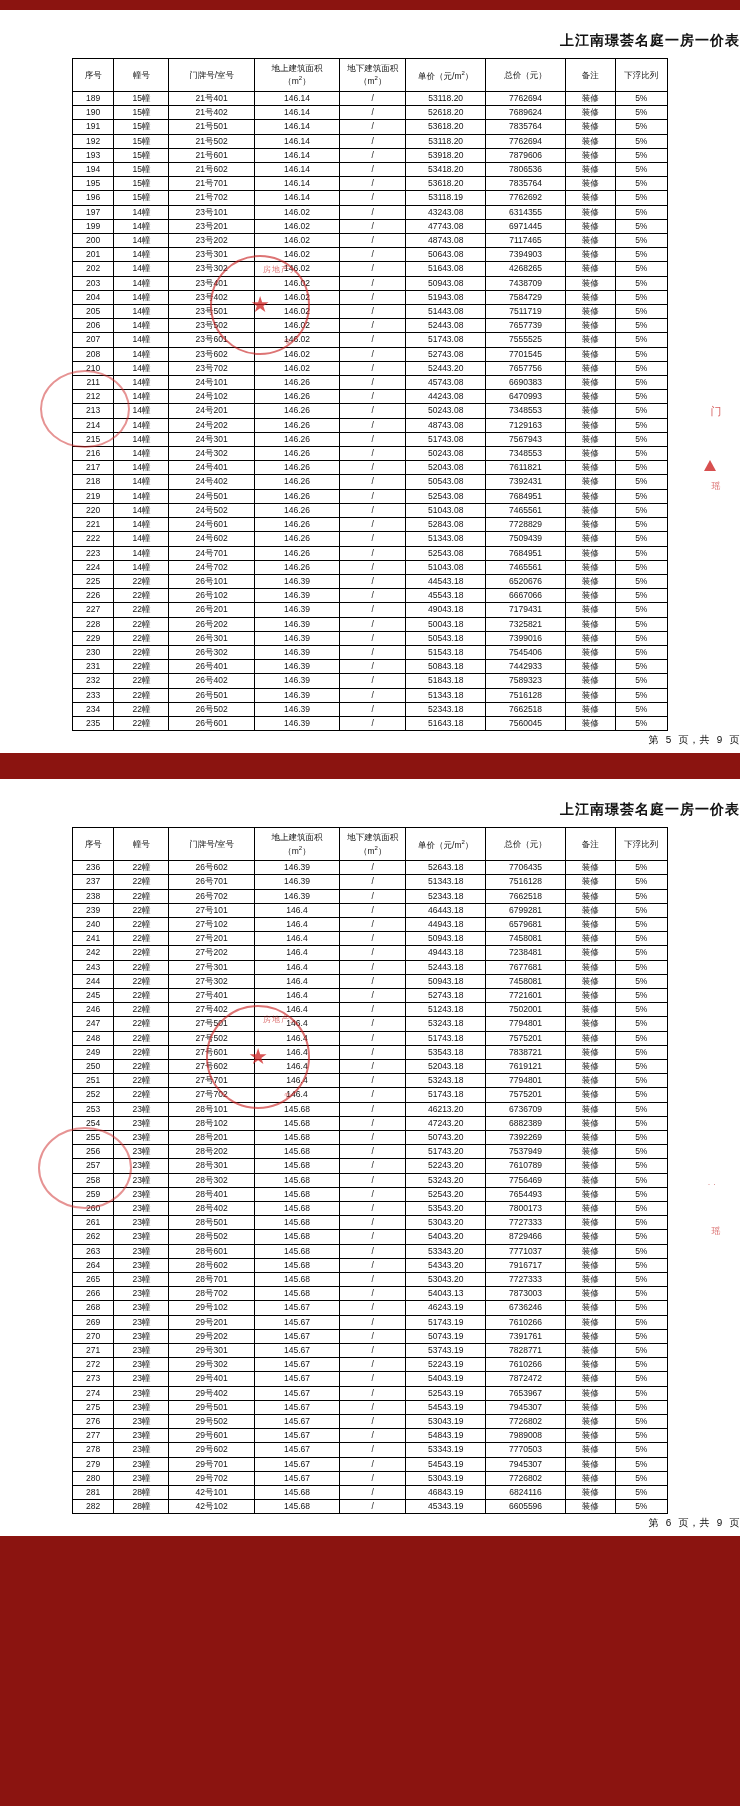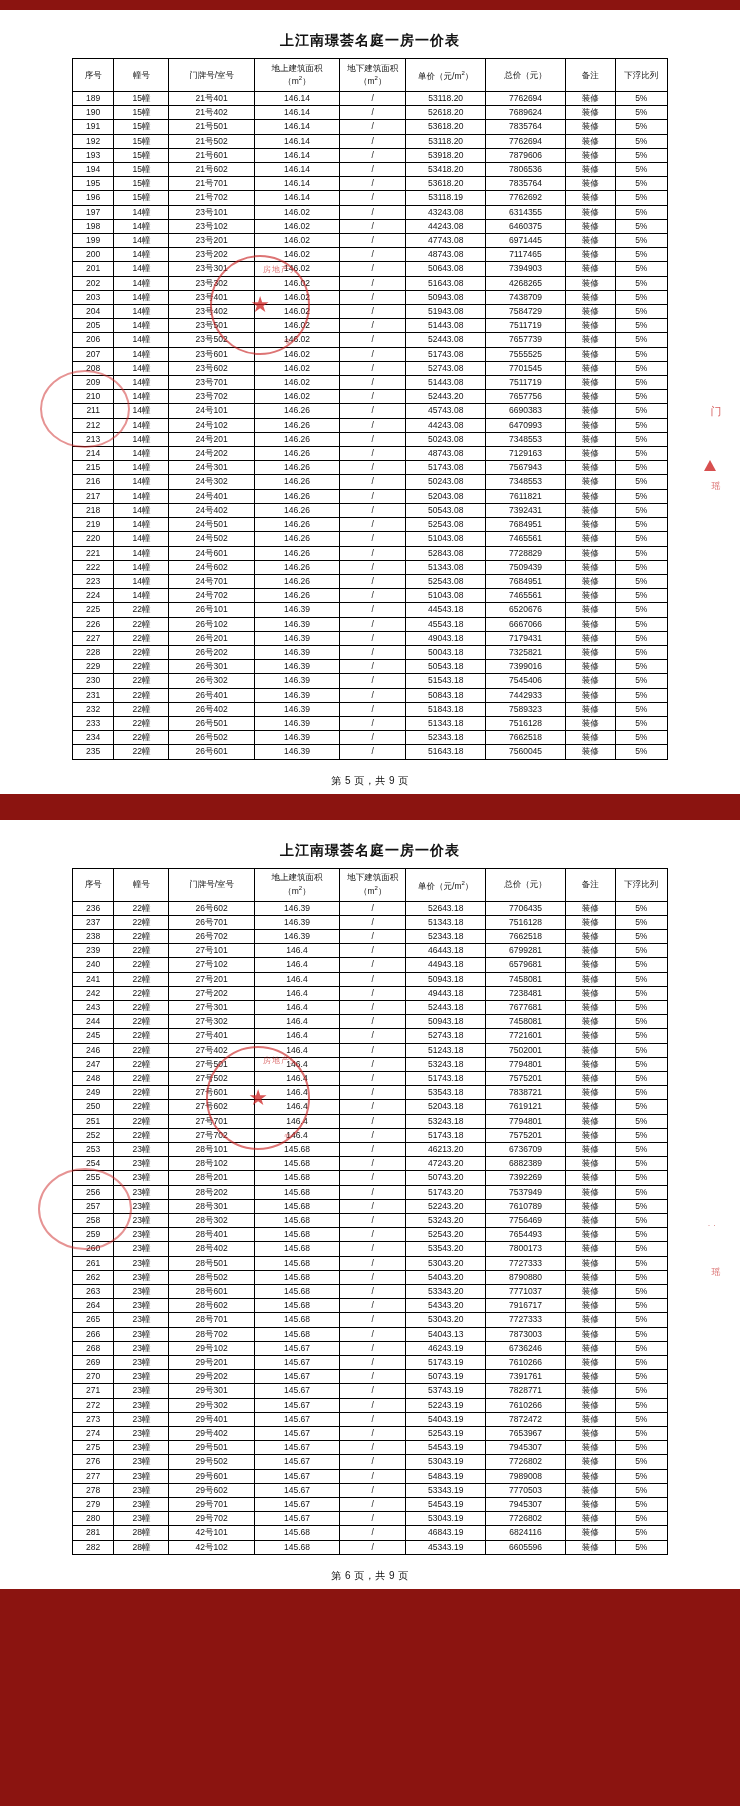--- a/index.html
+++ b/index.html
@@ -12,21 +12,21 @@
   .page{
     position:relative;
     background:#ffffff;
     margin:0 auto;
     box-sizing:border-box;
     padding:12px 0 6px 0;
   }
   .page.first{margin-top:10px;}
   .page.second{margin-top:26px;}
   .doc-title{
-    text-align:center;
+    text-align:right;
     font-size:14px;
     font-weight:bold;
     letter-spacing:1px;
     color:#111;
     margin:10px 0 8px 0;
     font-family:"DejaVu Sans","Liberation Sans",sans-serif;
   }
   .table-wrap{
     padding:0 72px;
     position:relative;
@@ -60,26 +60,26 @@
   .col-seq{width:7%;}
   .col-bldg{width:9.5%;}
   .col-door{width:15%;}
   .col-above{width:15%;}
   .col-under{width:11.5%;}
   .col-unit{width:14%;}
   .col-total{width:14%;}
   .col-note{width:8.5%;}
   .col-down{width:9%;}
   .footer-page{
-    text-align:center;
+    text-align:right;
     font-size:10px;
     color:#111;
-    margin-top:14px;
+    margin-top:2px;
     letter-spacing:0.5px;
-    font-family:Liberation Sans, sans-serif;
+    font-family:Liberation Mono, monospace;
   }
   
   .seal{
     position:absolute;
     border:2.5px solid rgba(200,30,30,.62);
     border-radius:50%;
     pointer-events:none;
     color:rgba(200,30,30,.7);
     font-size:9px;
     text-align:right;
@@ -261,31 +261,20 @@
             <td class="col-bldg">14幢</td>
             <td class="col-door">23号101</td>
             <td class="col-above">146.02</td>
             <td class="col-under">/</td>
             <td class="col-unit">43243.08</td>
             <td class="col-total">6314355</td>
             <td class="col-note">装修</td>
             <td class="col-down">5%</td>
           </tr>
           <tr>
-            <td class="col-seq">198</td>
-            <td class="col-bldg">14幢</td>
-            <td class="col-door">23号102</td>
-            <td class="col-above">146.02</td>
-            <td class="col-under">/</td>
-            <td class="col-unit">44243.08</td>
-            <td class="col-total">6460375</td>
-            <td class="col-note">装修</td>
-            <td class="col-down">5%</td>
-          </tr>
-          <tr>
             <td class="col-seq">199</td>
             <td class="col-bldg">14幢</td>
             <td class="col-door">23号201</td>
             <td class="col-above">146.02</td>
             <td class="col-under">/</td>
             <td class="col-unit">47743.08</td>
             <td class="col-total">6971445</td>
             <td class="col-note">装修</td>
             <td class="col-down">5%</td>
           </tr>
@@ -378,31 +367,20 @@
             <td class="col-down">5%</td>
           </tr>
           <tr>
             <td class="col-seq">208</td>
             <td class="col-bldg">14幢</td>
             <td class="col-door">23号602</td>
             <td class="col-above">146.02</td>
             <td class="col-under">/</td>
             <td class="col-unit">52743.08</td>
             <td class="col-total">7701545</td>
-            <td class="col-note">装修</td>
-            <td class="col-down">5%</td>
-          </tr>
-          <tr>
-            <td class="col-seq">209</td>
-            <td class="col-bldg">14幢</td>
-            <td class="col-door">23号701</td>
-            <td class="col-above">146.02</td>
-            <td class="col-under">/</td>
-            <td class="col-unit">51443.08</td>
-            <td class="col-total">7511719</td>
             <td class="col-note">装修</td>
             <td class="col-down">5%</td>
           </tr>
           <tr>
             <td class="col-seq">210</td>
             <td class="col-bldg">14幢</td>
             <td class="col-door">23号702</td>
             <td class="col-above">146.02</td>
             <td class="col-under">/</td>
             <td class="col-unit">52443.20</td>
@@ -1014,21 +992,21 @@
             <td class="col-note">装修</td>
             <td class="col-down">5%</td>
           </tr>
           <tr>
             <td class="col-seq">262</td>
             <td class="col-bldg">23幢</td>
             <td class="col-door">28号502</td>
             <td class="col-above">145.68</td>
             <td class="col-under">/</td>
             <td class="col-unit">54043.20</td>
-            <td class="col-total">8790880</td>
+            <td class="col-total">8729466</td>
             <td class="col-note">装修</td>
             <td class="col-down">5%</td>
           </tr>
           <tr>
             <td class="col-seq">263</td>
             <td class="col-bldg">23幢</td>
             <td class="col-door">28号601</td>
             <td class="col-above">145.68</td>
             <td class="col-under">/</td>
             <td class="col-unit">53343.20</td>

